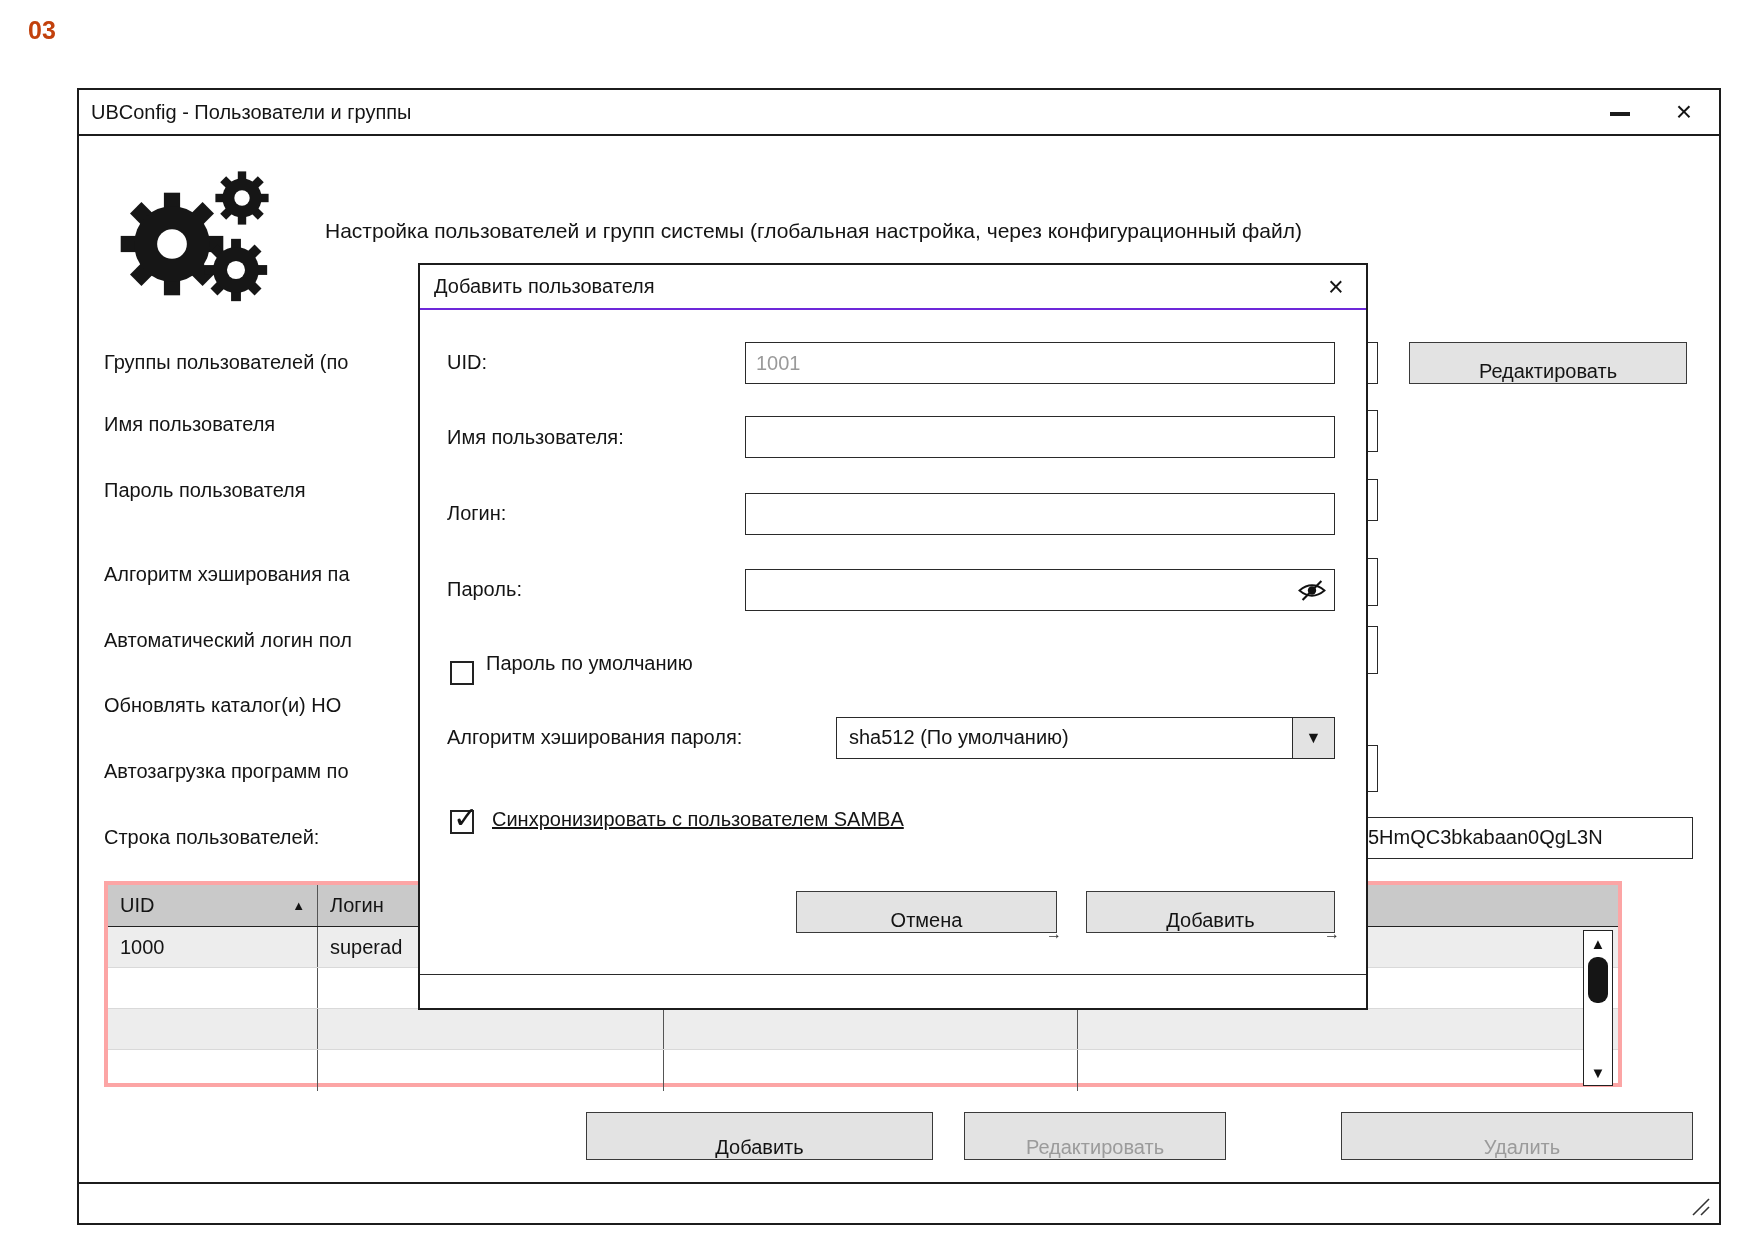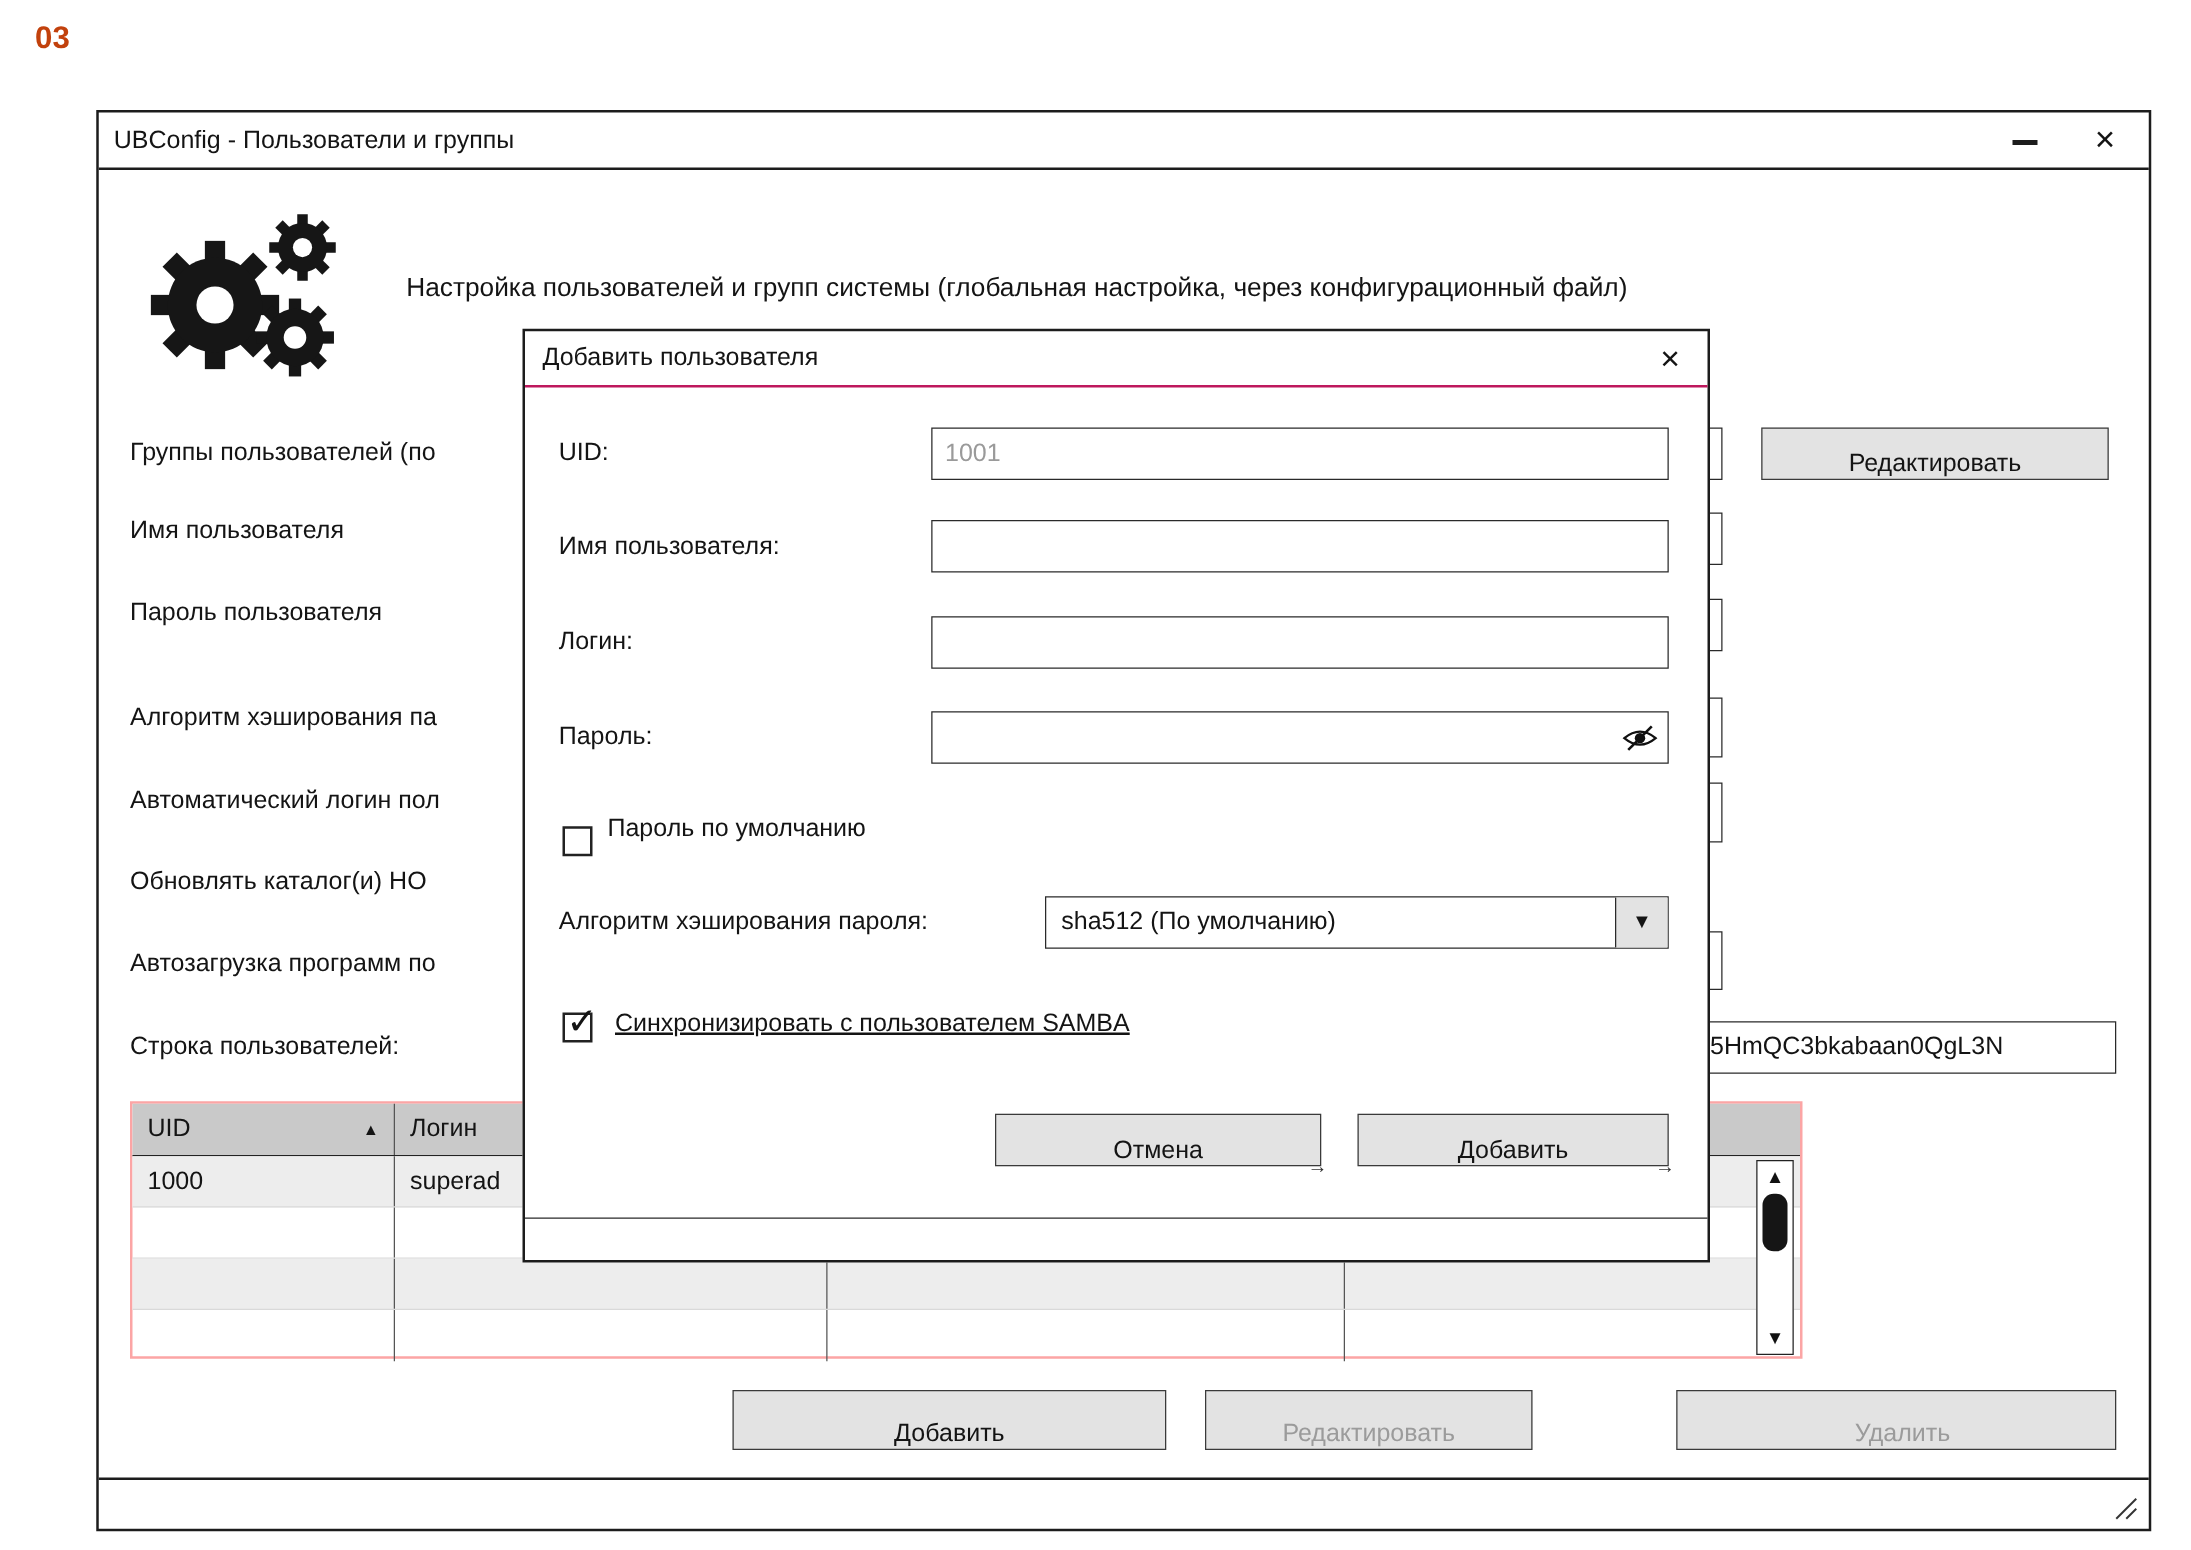--- a/index.html
+++ b/index.html
@@ -27,22 +27,22 @@
   .win-btn { position:absolute; background:#e3e3e3; border:1.5px solid #3a3a3a;
              display:flex; align-items:flex-end; justify-content:center; font-size:20px; cursor:default; }
   .win-btn.disabled { color:#9b9b9b; }
 
   .sliver { position:absolute; left:1000px; width:299px; background:#fff; border:1.5px solid #2a2a2a; }
   .user-string { position:absolute; left:1283px; top:727px; width:331px; height:42px;
                  background:#fff; border:1.5px solid #2a2a2a; font-size:20px; line-height:39px;
                  padding-left:5px; overflow:hidden; white-space:nowrap; }
 
   
-  .table { position:absolute; left:25px; top:791px; width:1338px; height:206px;
-           border:2px solid #fca5a5; background:#fff; }
+  .table { position:absolute; left:25px; top:791px; width:1518px; height:206px;
+           border:4px solid #fca5a5; background:#fff; }
   .thead, .tr { position:absolute; left:0; right:0; display:grid;
                 grid-template-columns:210px 346px 414px 1fr; }
   .thead { top:0; height:42px; background:#c9c9c9; border-bottom:1.5px solid #222; }
   .tr { height:41px; border-bottom:1px solid #d9d9d9; }
   .tr.odd { background:#ededed; }
   .r1 { top:42px; } .r2 { top:83px; } .r3 { top:124px; } .r4 { top:165px; border-bottom:none; }
   .th, .td { border-right:1px solid #555; padding:0 12px; display:flex; align-items:center;
              font-size:20px; overflow:hidden; white-space:nowrap; }
   .th:last-child, .td:last-child { border-right:none; }
   .sort { margin-left:auto; font-size:13px; }
@@ -54,21 +54,21 @@
   .sa-up { top:5px; } .sa-down { bottom:5px; }
   .scroll-thumb { position:absolute; left:4px; right:4px; top:26px; height:46px;
                   background:#151515; border-radius:9px; cursor:default; }
 
   .status-sep { position:absolute; left:0; right:0; top:1092px; border-top:2px solid #1c1c1c; }
   .grip { position:absolute; right:8px; bottom:6px; }
 
   
   .dialog { position:absolute; left:418px; top:263px; width:950px; height:747px;
             background:#fff; border:2px solid #1c1c1c; z-index:100; }
-  .dlg-titlebar { position:absolute; left:0; top:0; right:0; height:45px; border-bottom:2px solid #be185d; }
+  .dlg-titlebar { position:absolute; left:0; top:0; right:0; height:45px; border-bottom:2px solid #6d28d9; }
   .dlg-title { position:absolute; left:14px; top:10px; font-size:20px; }
   .dlg-close { position:absolute; right:14px; top:3px; width:32px; height:38px; font-size:27px;
                text-align:center; line-height:38px; cursor:default; }
   .dlg-label { position:absolute; font-size:20px; white-space:nowrap; }
   .dlg-input { position:absolute; height:42px; border:1.5px solid #2a2a2a; background:#fff;
                font-size:20px; padding:0 10px; font-family:"Liberation Sans","DejaVu Sans",sans-serif; }
   .dlg-input::placeholder { color:#9a9a9a; opacity:1; }
   .eye-icon { position:absolute; cursor:default; }
   .checkbox { position:absolute; width:24px; height:24px; background:#fff; border:2px solid #222; cursor:default; }
   .check-glyph { position:absolute; left:1px; top:-8px; font-size:30px; font-weight:bold; line-height:28px; }

